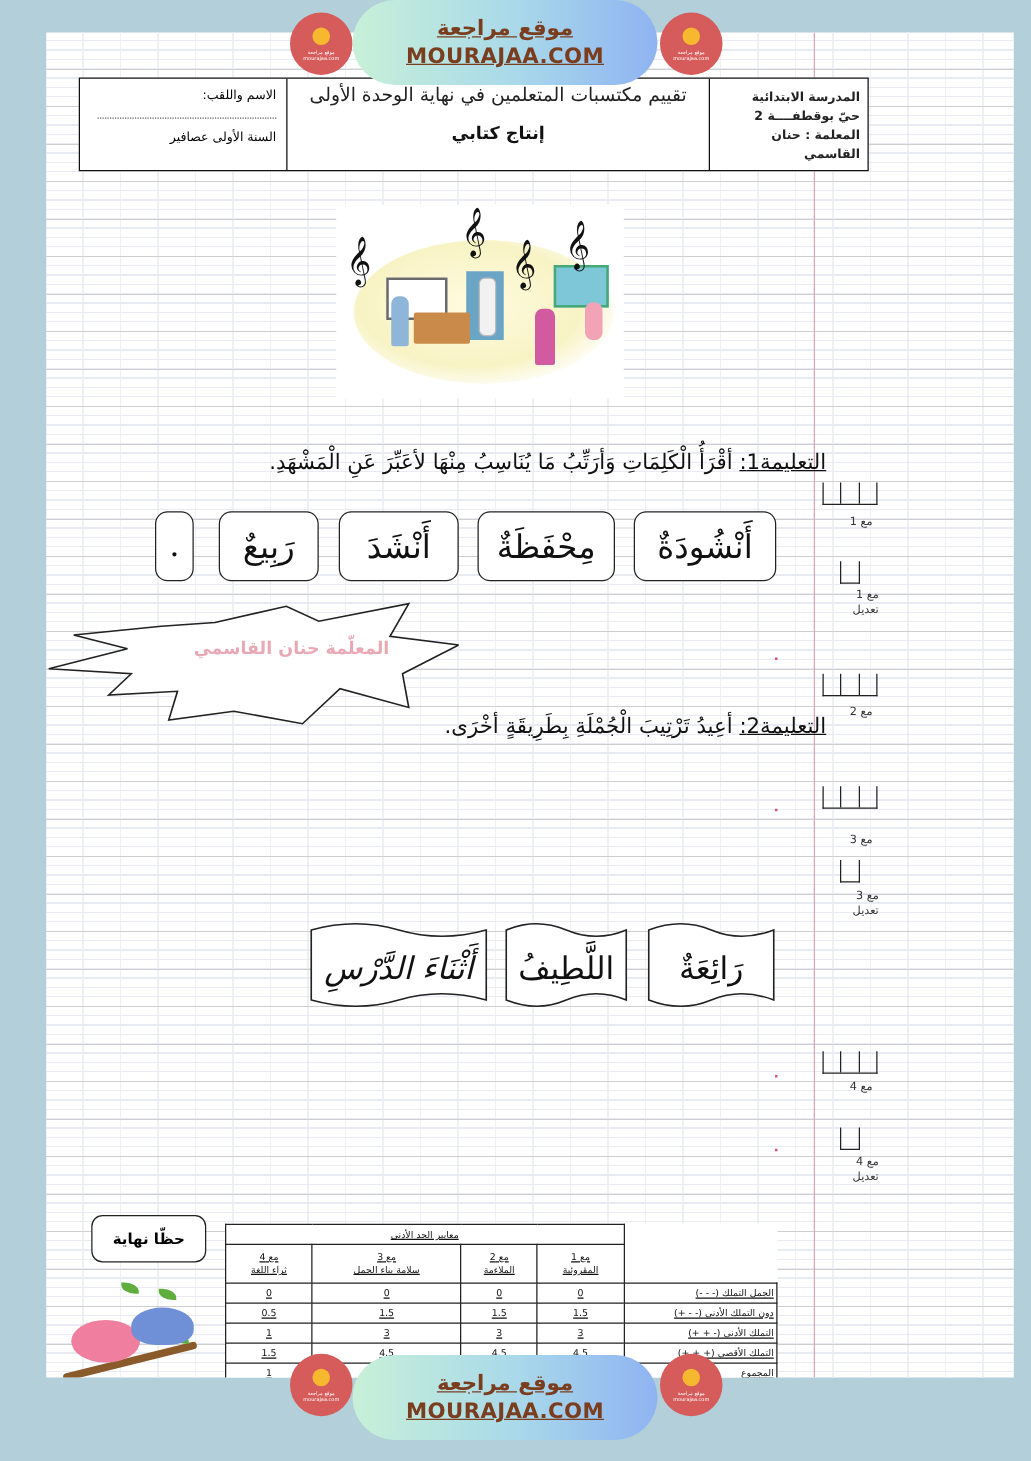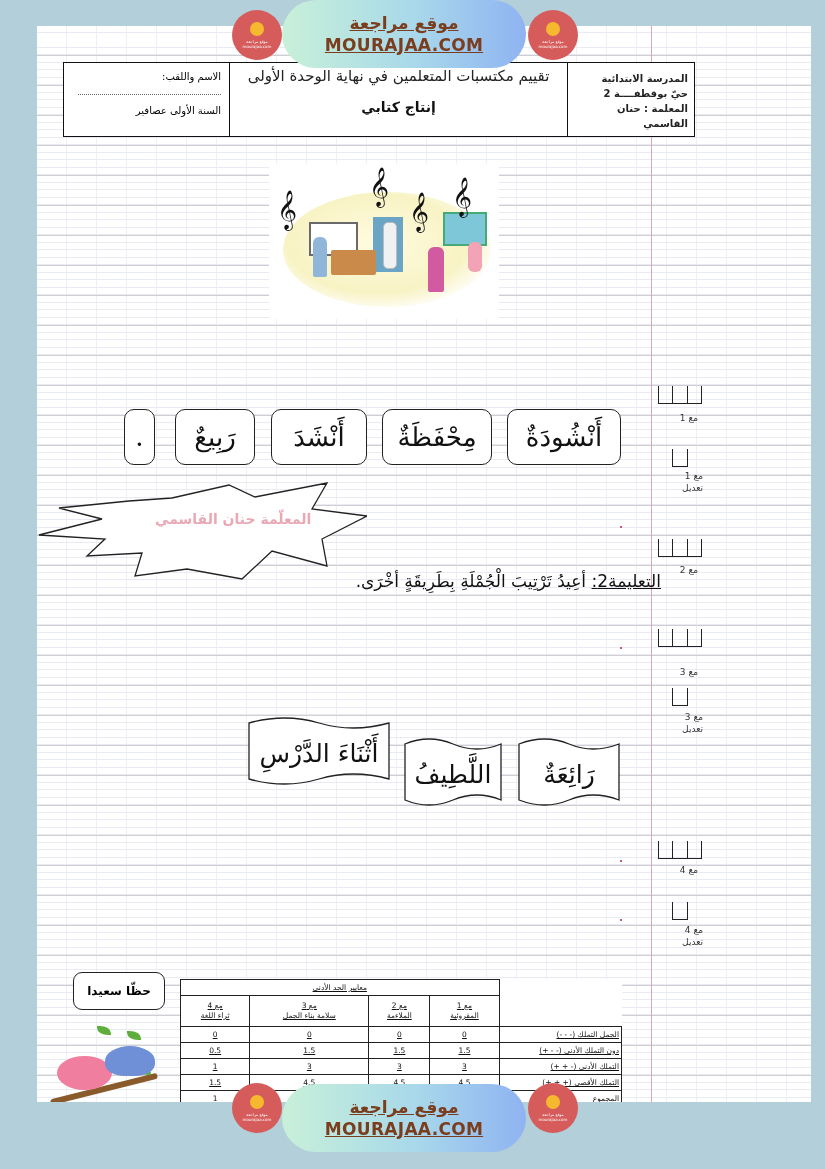--- a/index.html
+++ b/index.html
@@ -147,20 +147,23 @@
       <div class="teacher"></div>
       <div class="kid2"></div>
       <div class="kid3"></div>
     </div>
     <span class="clef" style="left:8px;top:28px;">𝄞</span>
     <span class="clef" style="left:100px;top:5px;">𝄞</span>
     <span class="clef" style="left:140px;top:30px;">𝄞</span>
     <span class="clef" style="left:183px;top:15px;">𝄞</span>
   </div>
 
+  <div class="instr" style="right:150px; top:334px;">
+    <span class="lbl">التعليمة1:</span><span> أقْرَأُ الْكَلِمَاتِ وَأرَتِّبُ مَا يُنَاسِبُ مِنْهَا لأعَبِّرَ عَنِ الْمَشْهَدِ.</span>
+  </div>
 
   <div class="word-box" style="left:470px; top:383px; width:114px;">أَنْشُودَةٌ</div>
   <div class="word-box" style="left:345px; top:383px; width:110px;">مِحْفَظَةٌ</div>
   <div class="word-box" style="left:138px; top:383px; width:80px;">رَبِيعٌ</div>
   <div class="word-box" style="left:234px; top:383px; width:96px;">أَنْشَدَ</div>
   <div class="word-box" style="left:87px; top:383px; width:31px;">.</div>
 
   <div class="dot" style="left:583px;top:500px;"></div>
 
   <svg class="star" viewBox="0 0 330 100">
@@ -180,21 +183,21 @@
         <path d="M2,8 Q28,-2 52,8 T102,8 L102,64 Q76,54 52,64 T2,64 Z" fill="#fff" stroke="#222" stroke-width="1.3"></path>
       </svg>
     <span>رَائِعَةٌ</span>
   </div>
   <div class="banner" style="left:366px; top:710px; width:100px; height:72px;">
     <svg width="100" height="72" viewBox="0 0 100 72">
         <path d="M2,8 Q26,-2 50,8 T98,8 L98,64 Q74,54 50,64 T2,64 Z" fill="#fff" stroke="#222" stroke-width="1.3"></path>
       </svg>
     <span>اللَّطِيفُ</span>
   </div>
-  <div class="banner" style="left:210px; top:689px; width:144px; height:72px;">
+  <div class="banner" style="left:210px; top:710px; width:144px; height:72px;font-style:italic;">
     <svg width="144" height="72" viewBox="0 0 144 72">
         <path d="M2,8 Q38,-2 72,8 T142,8 L142,64 Q106,54 72,64 T2,64 Z" fill="#fff" stroke="#222" stroke-width="1.3"></path>
       </svg>
     <span>أَثْنَاءَ الدَّرْسِ</span>
   </div>
 
   <div class="dot" style="left:583px;top:834px;"></div>
   <div class="dot" style="left:583px;top:893px;"></div>
 
   <div class="box3" style="left:621px; top:360px; width:44px;">
@@ -234,21 +237,21 @@
       <i></i>
     </div>
   <div class="score" style="left:625px; top:838px; width:36px;">مع 4</div>
   <div class="box1" style="left:635px; top:876px;"></div>
   <div class="score" style="left:630px; top:898px; width:36px;">
     <div>مع 4</div>
       <div>تعديل</div>
   </div>
 
   <div class="bubble">
-    <span>حظّا سعيدا</span>
+    <span>حظّا نهاية</span>
   </div>
   <div class="branch"></div>
   <div class="leaf" style="left:60px;top:1000px;"></div>
   <div class="leaf" style="left:90px;top:1005px;"></div>
   <div class="leaf" style="left:100px;top:1040px;"></div>
   <div class="leaf" style="left:45px;top:1052px;"></div>
   <div class="bird-pink"></div>
   <div class="bird-blue"></div>
 
   <table class="btable">

